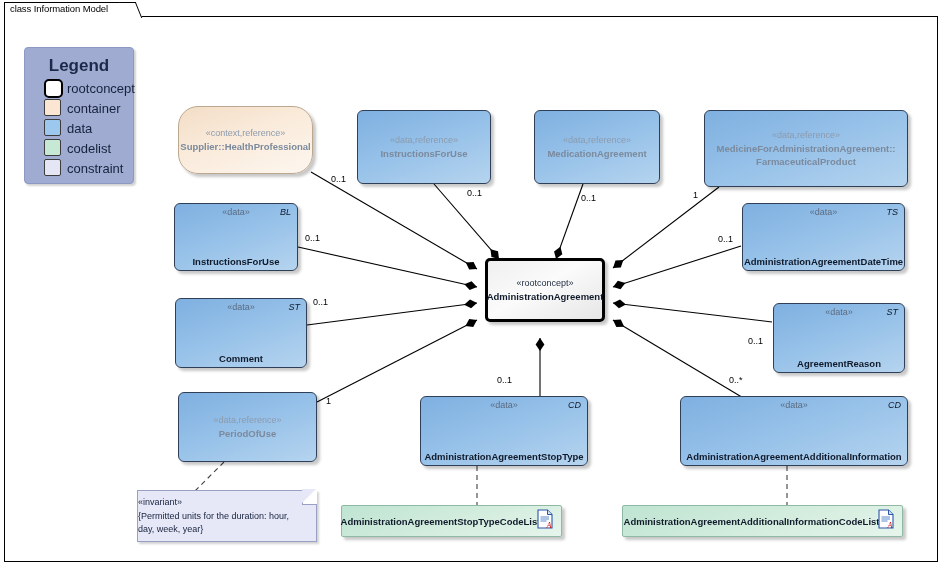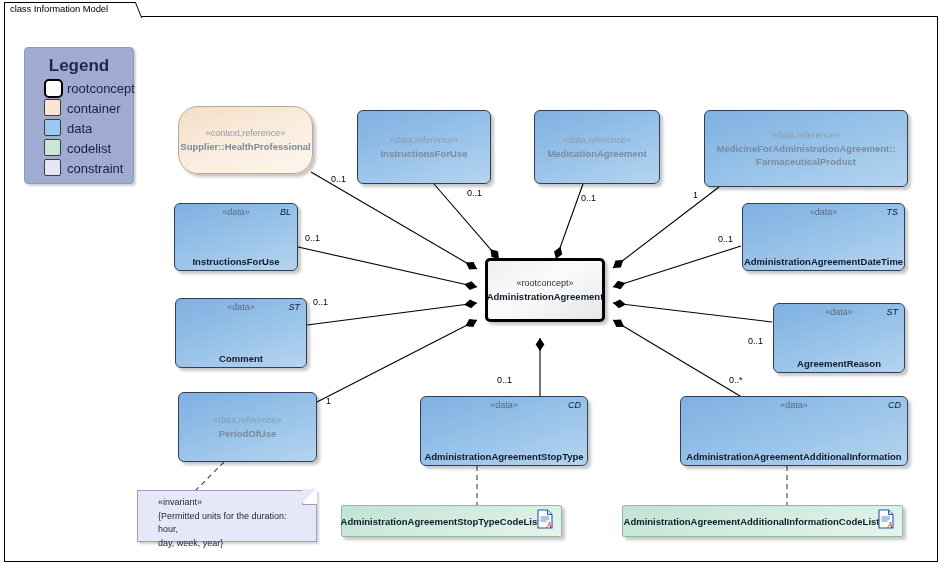--- a/index.html
+++ b/index.html
@@ -127,21 +127,21 @@
   .codelist .nm{font-size:9.5px;}
   .doc-icon{position:absolute;right:8px;top:50%;transform:translateY(-50%);}
   
   .note{
     position:absolute;
     box-sizing:border-box;
     background:#e7e8f7;
     border:1px solid #9aa0c4;
     box-shadow:2px 2px 2px rgba(0,0,0,.18);
     z-index:3;
-    padding:5px 20px;
+    padding:5px 0;
   }
   .note .nl{
     font-size:9px;line-height:13.5px;color:#16223d;
   }
   .note-fold{
     position:absolute;right:-1px;top:-1px;
     width:14px;height:14px;
     background:#fff;
     border-left:1px solid #9aa0c4;
     border-bottom:1px solid #9aa0c4;

